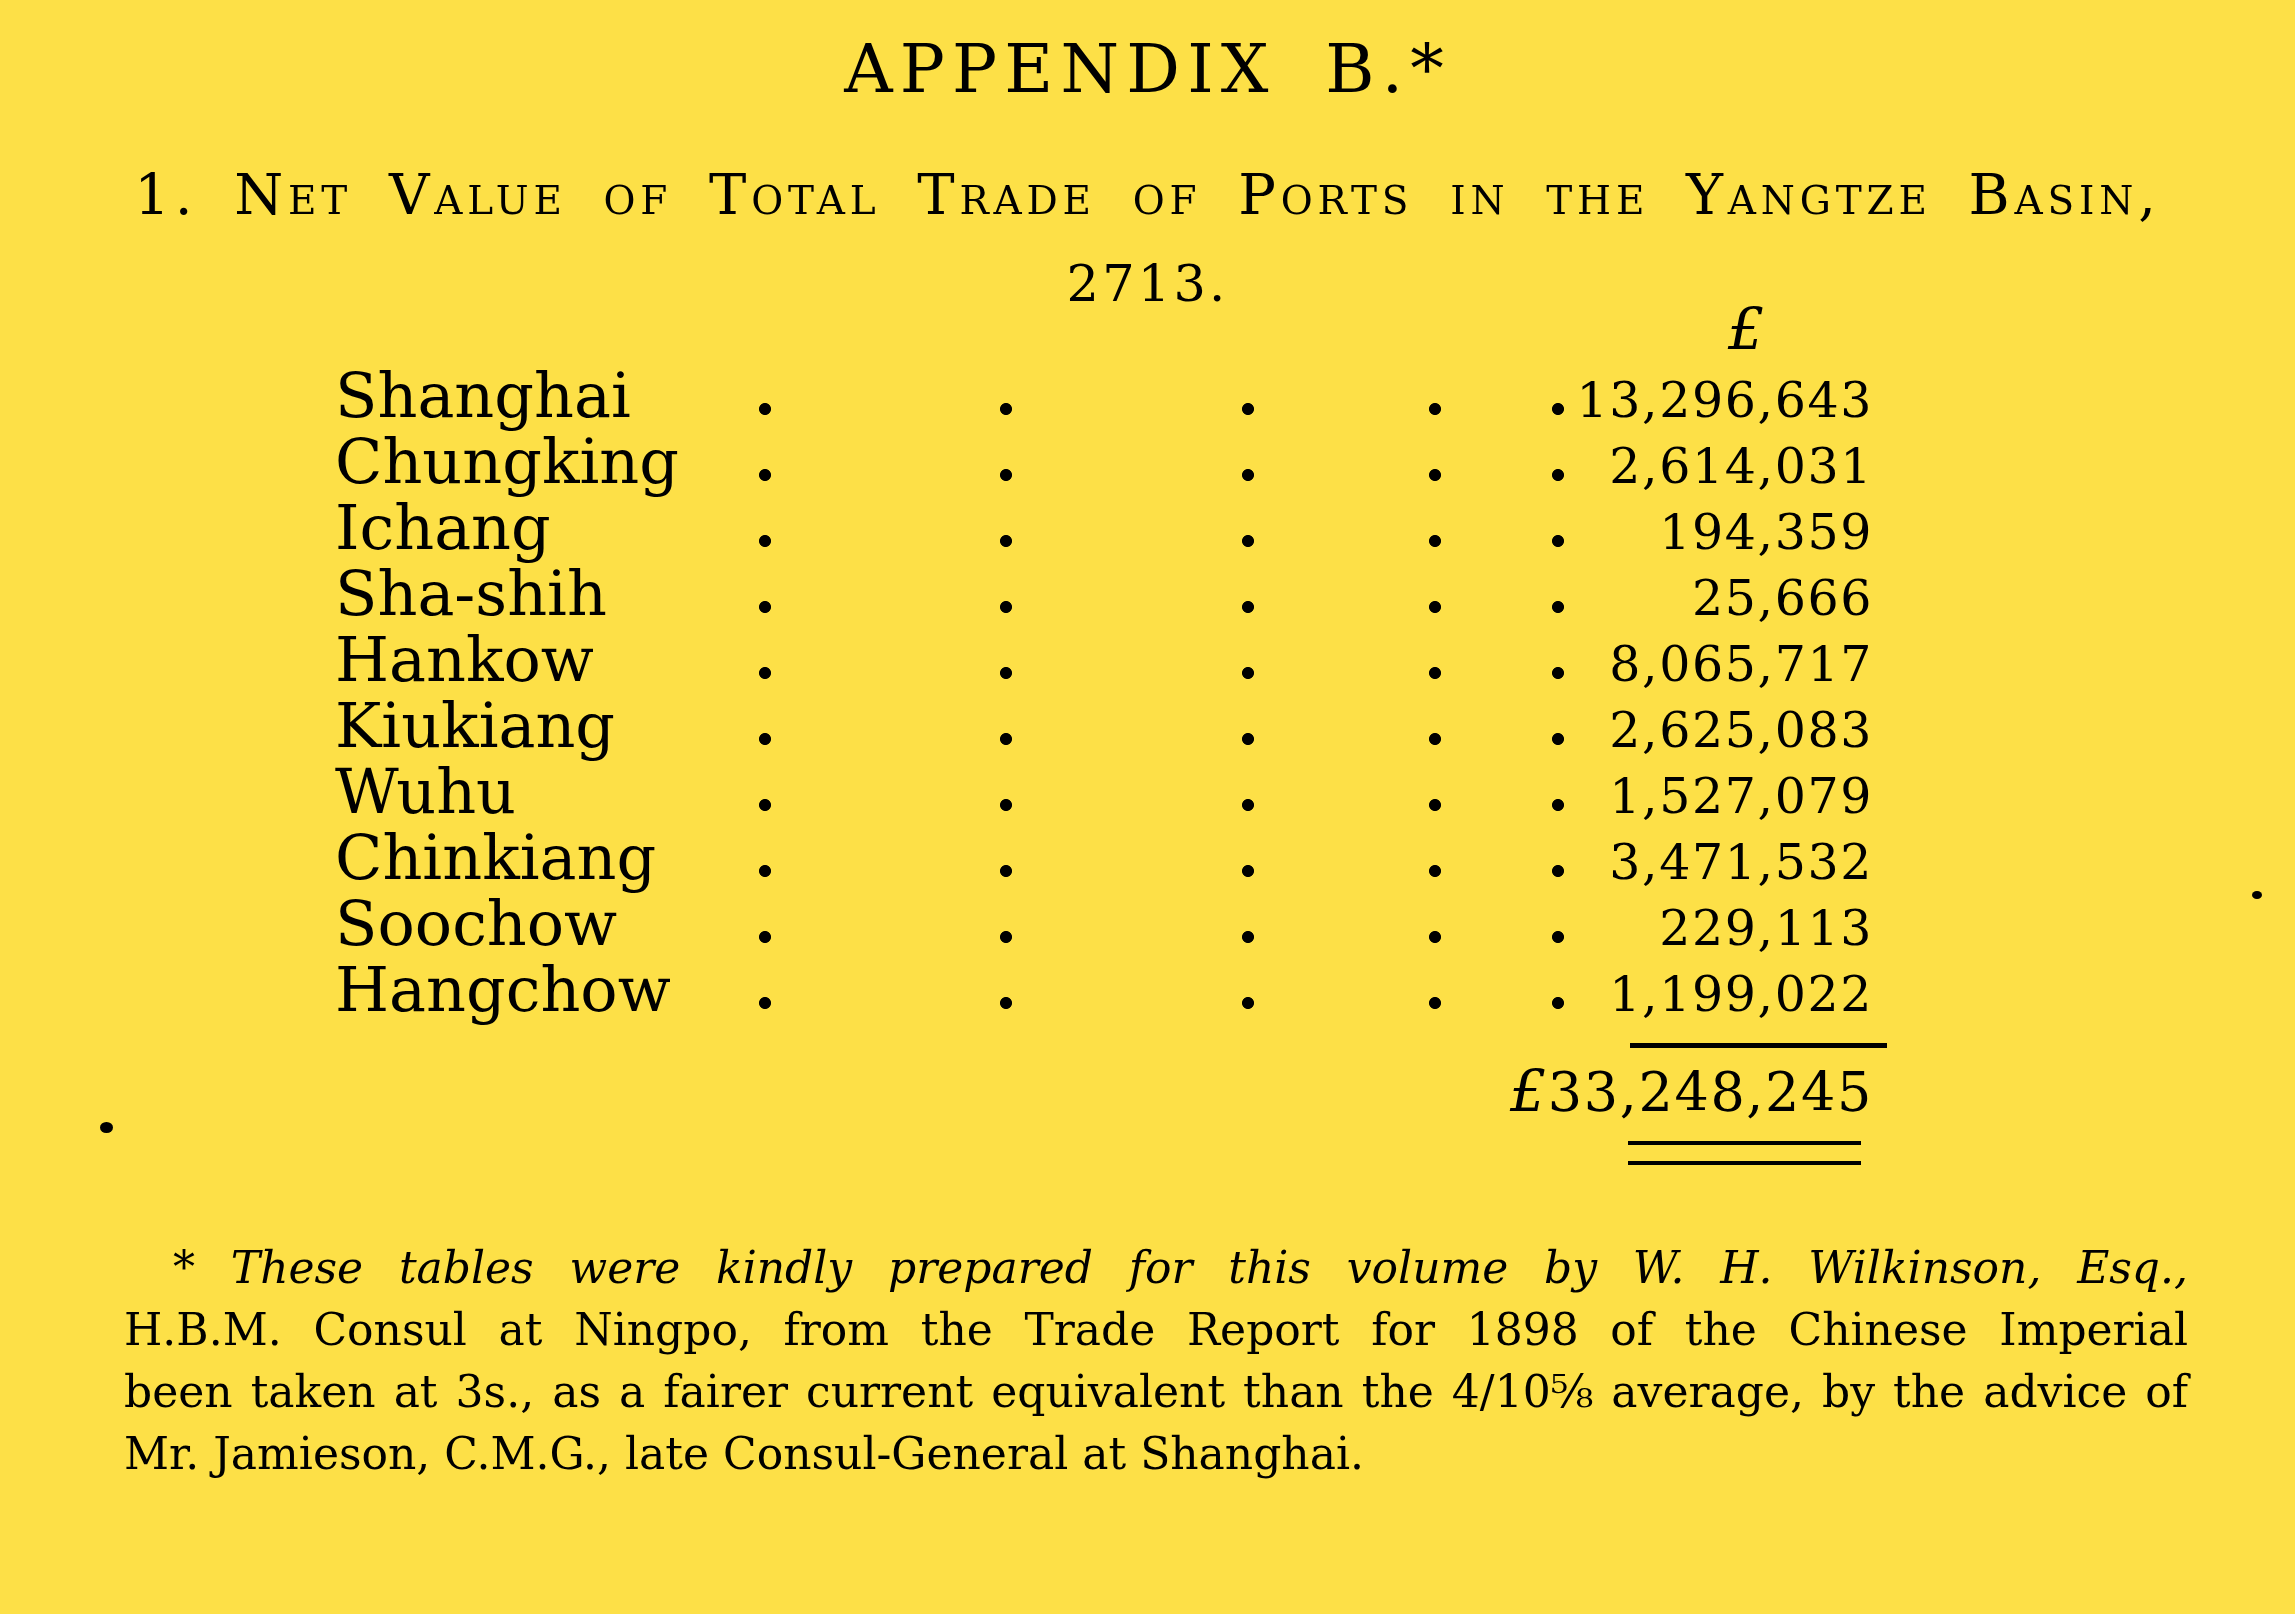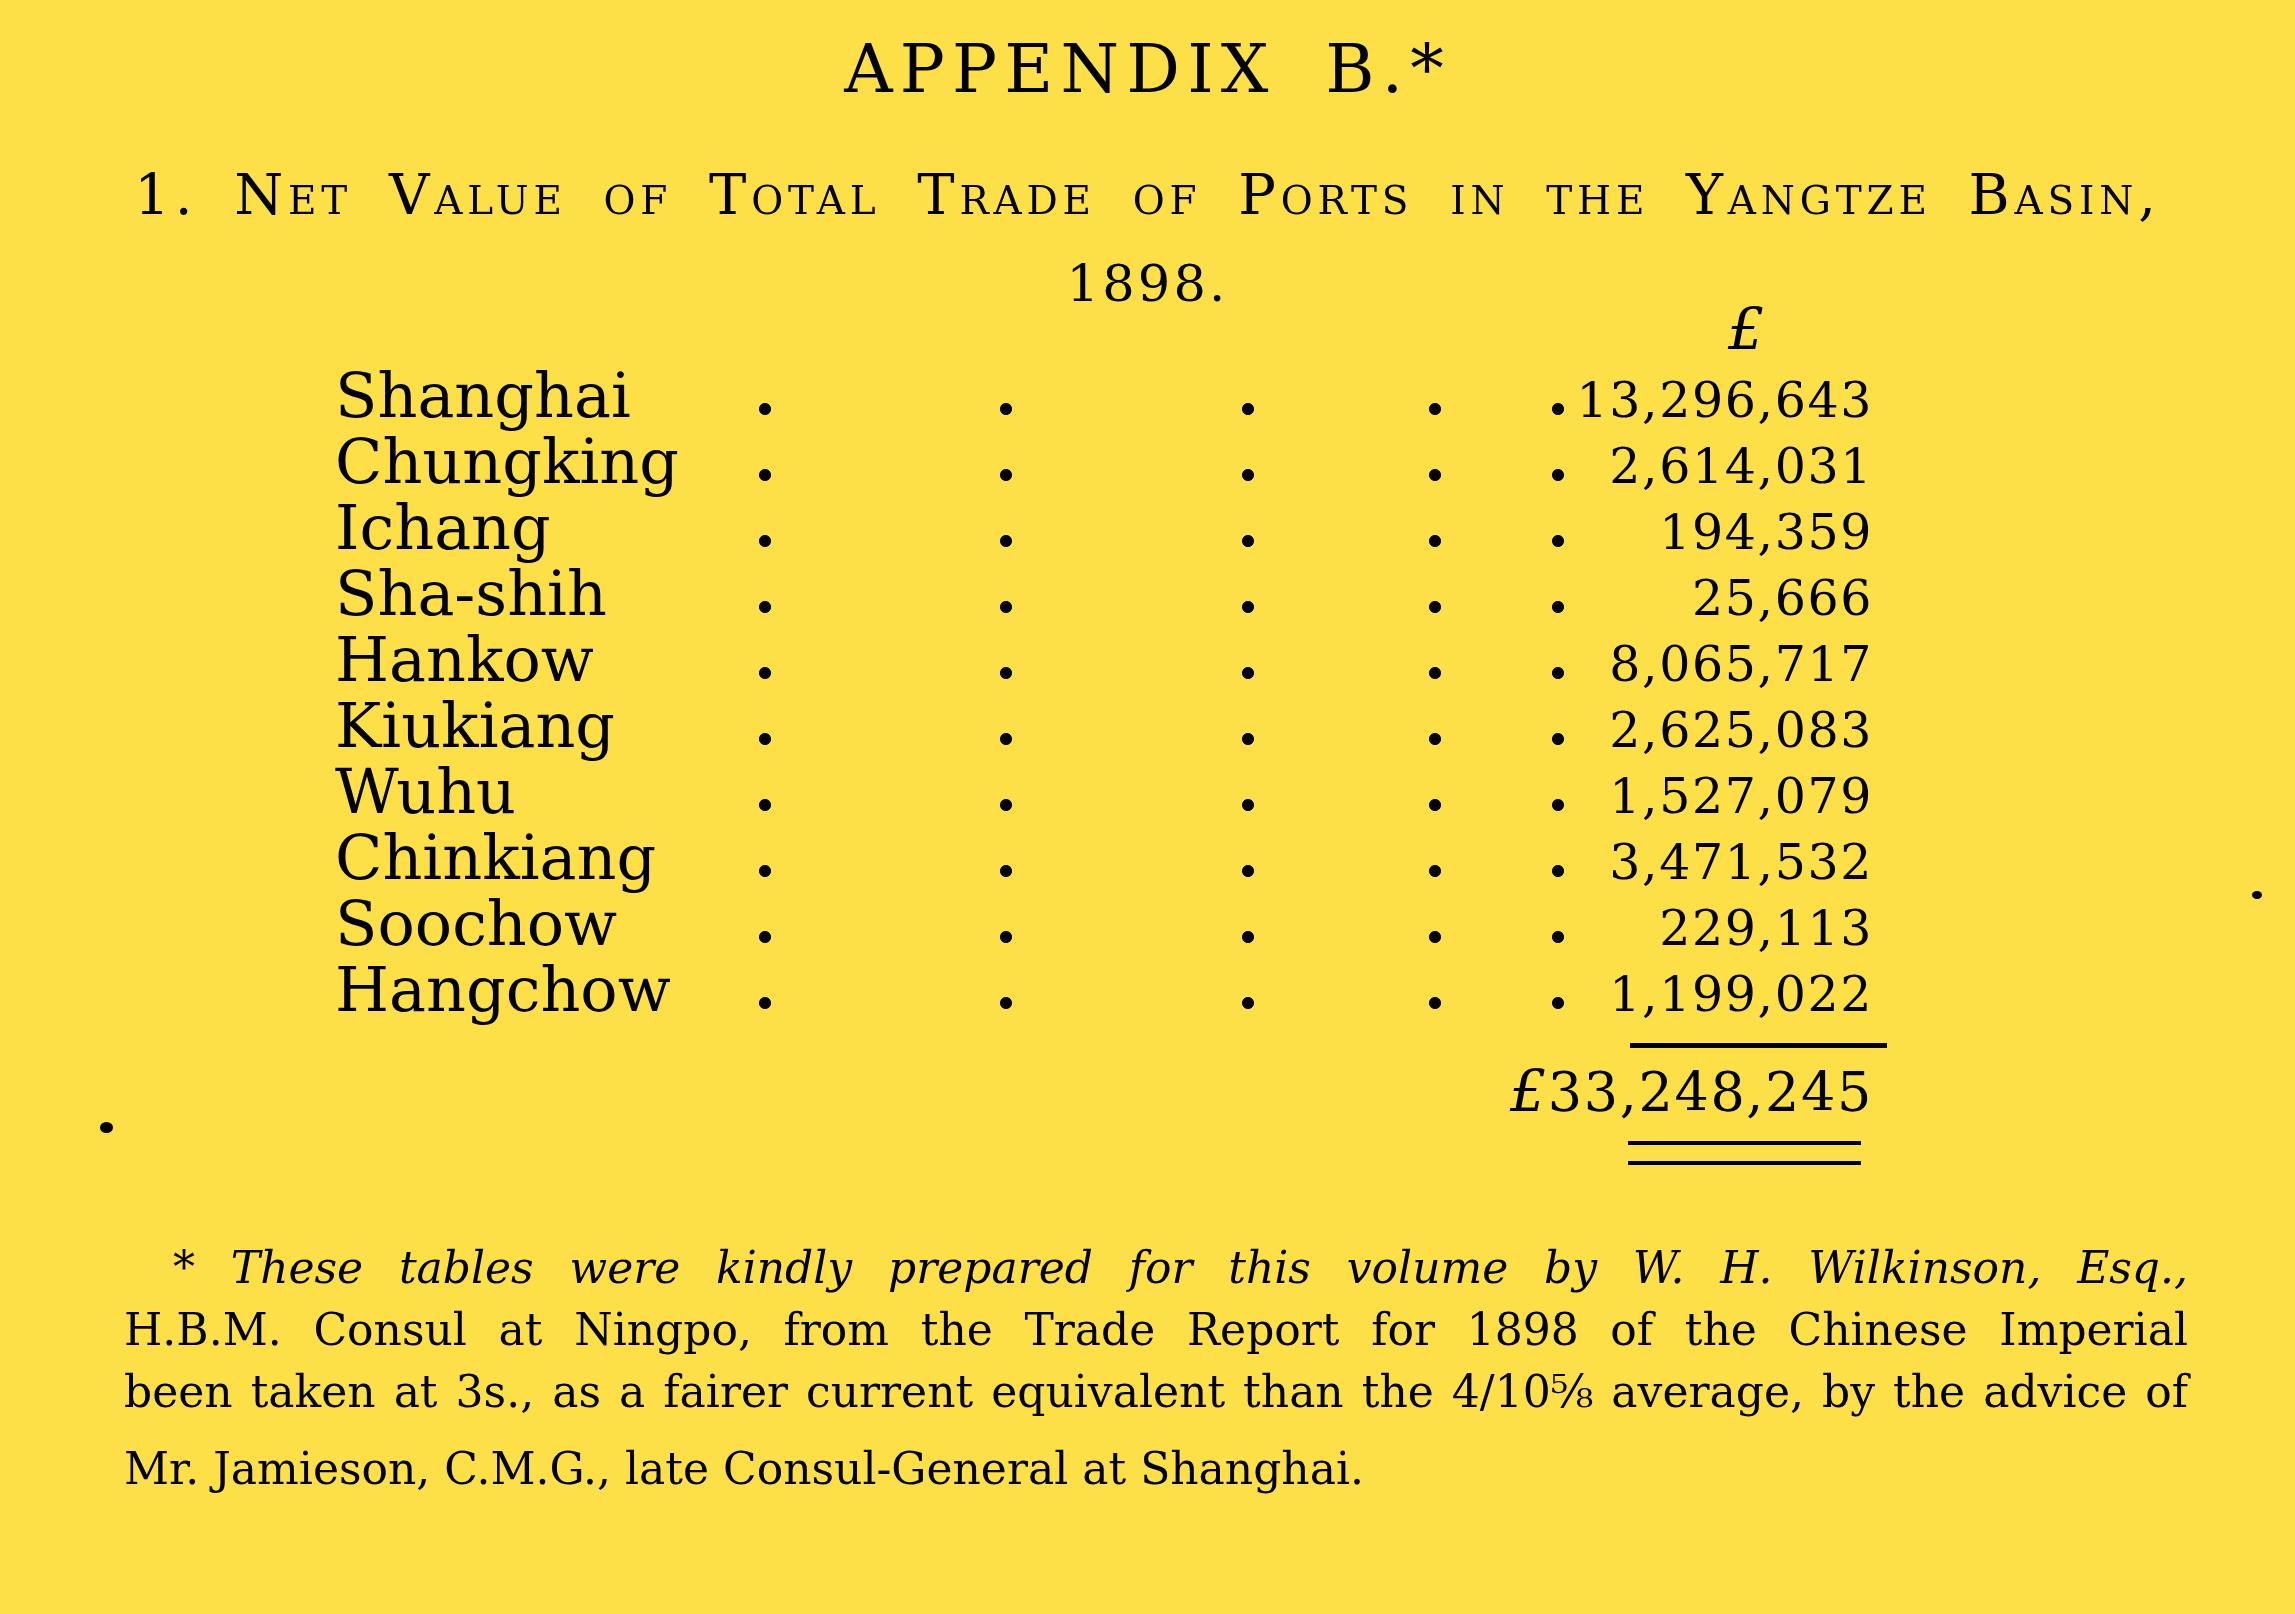--- a/index.html
+++ b/index.html
@@ -57,34 +57,34 @@
     position:absolute;left:1293px;top:778px;width:233px;height:16px;
     border-top:4px solid #000;border-bottom:4px solid #000;
   }
   
   .footnote{
     position:absolute;left:124px;top:1237px;width:2064px;
     font-size:44px;line-height:62px;
   }
   .footnote p{margin:0;text-align:justify;text-align-last:justify;white-space:normal;}
   .footnote p.first{text-indent:49px;font-style:italic;}
-  .footnote p.last{text-align:center;text-align-last:left;margin-top:15px;}
+  .footnote p.last{text-align:center;text-align-last:left;}
   
   .speck{position:absolute;background:#000;border-radius:50%;}
   .speck.left{left:100px;top:1122px;width:12.8px;height:11px;}
   .speck.right{left:2252px;top:891px;width:9.6px;height:8px;}
 </style>
 </head>
 <body>
 
 <div class="page">
 
   <div class="title">APPENDIX B.*</div>
   <div class="subtitle">1. Net Value of Total Trade of Ports in the Yangtze Basin,</div>
-  <div class="year">1898.</div>
+  <div class="year">2713.</div>
 
   <div class="pound-header">£</div>
 
   <div class="ttable">
     <div class="trow">
       <span class="port">Shanghai</span>
       <span class="value">13,296,643</span>
     </div>
     <div class="trow">
       <span class="port">Chungking</span>

